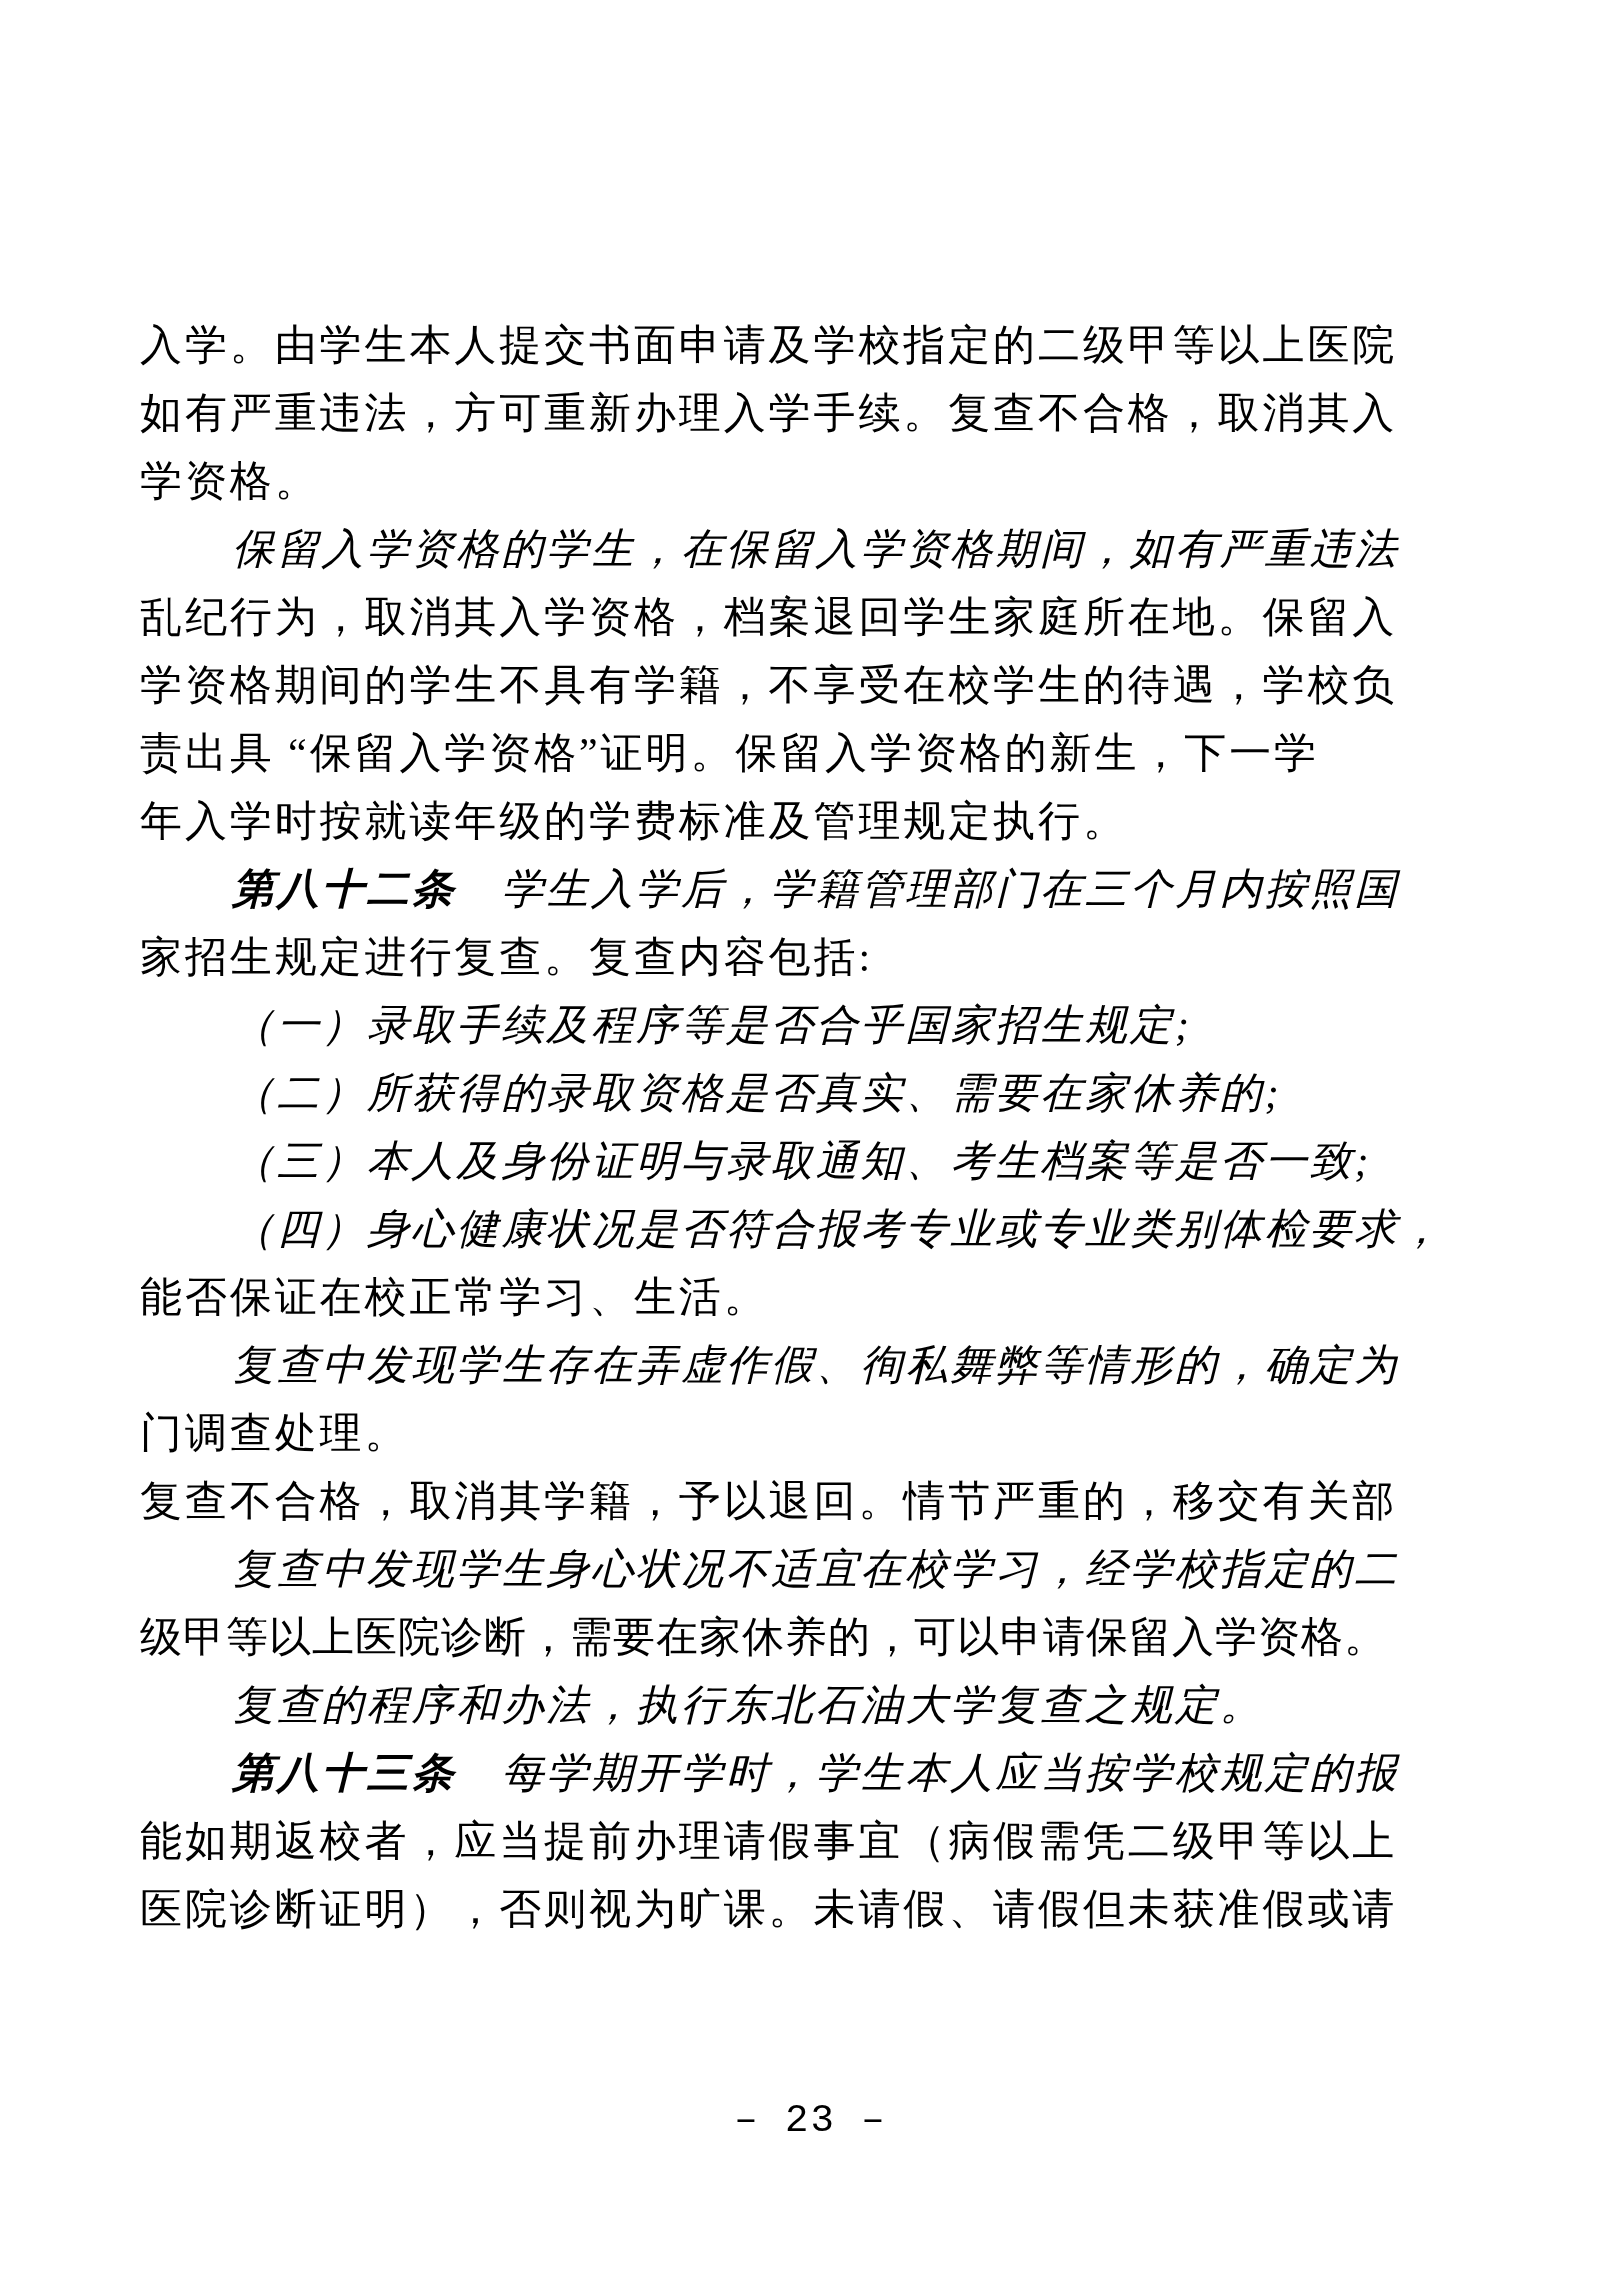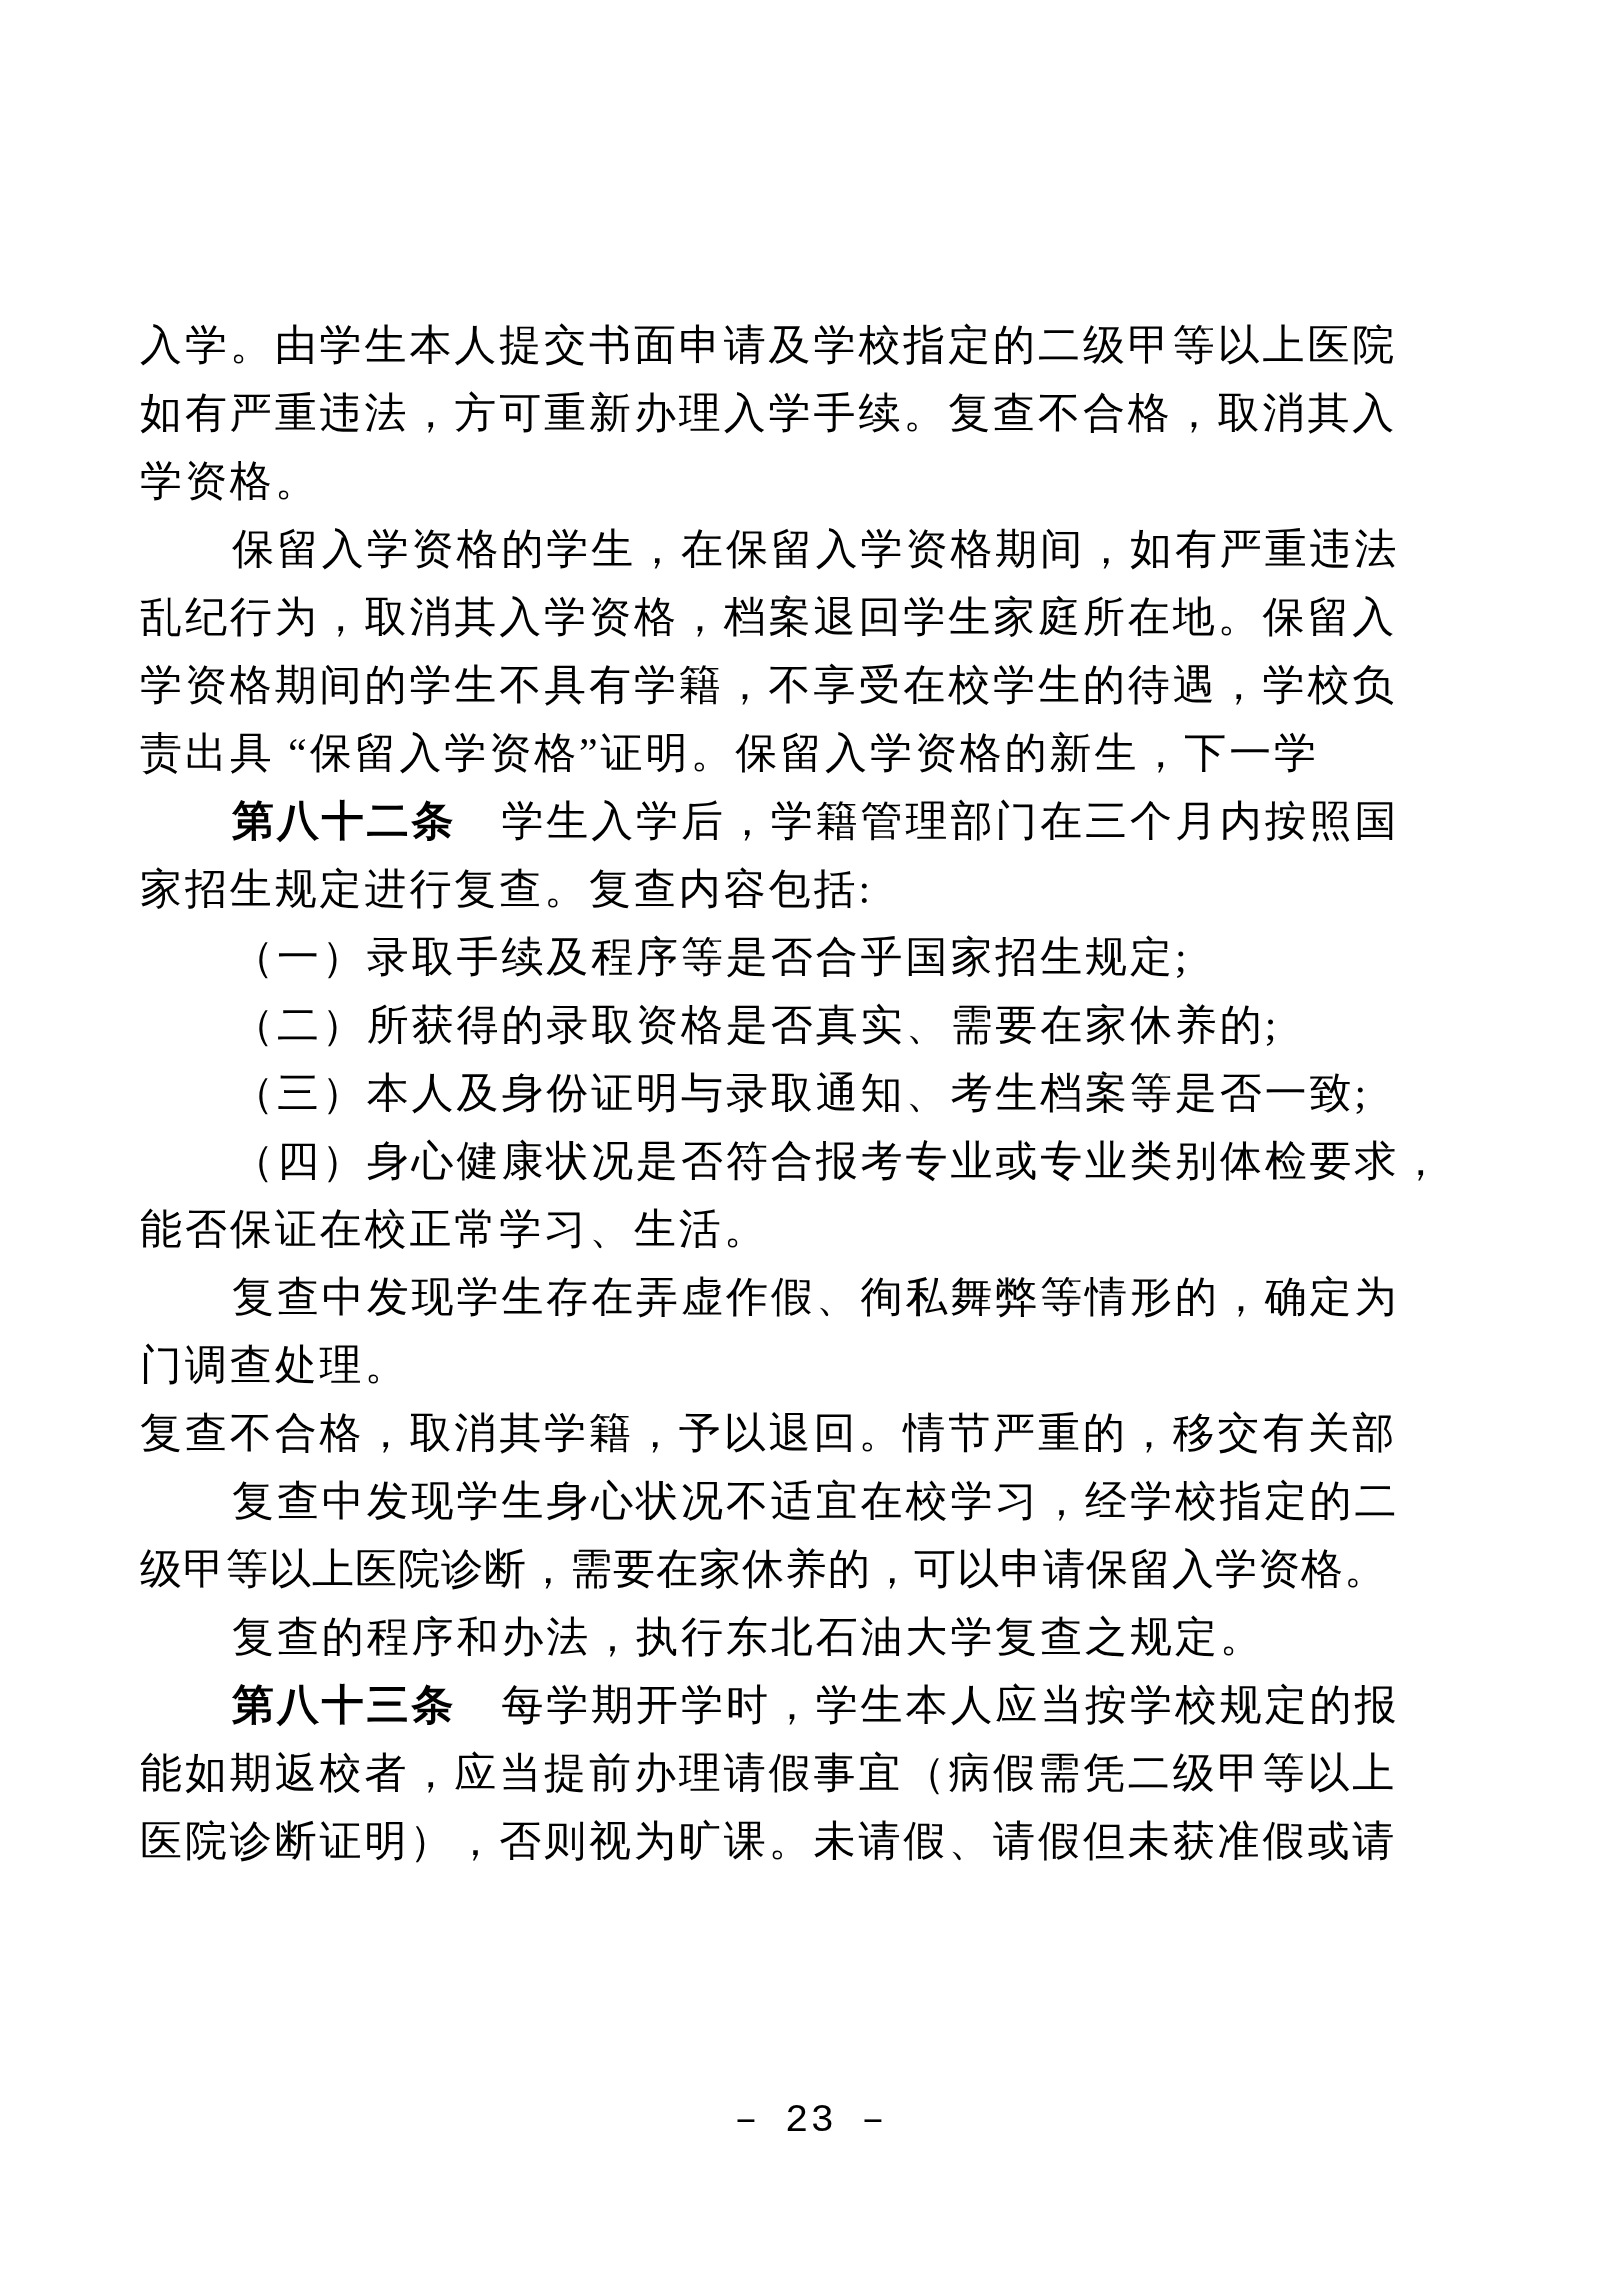--- a/index.html
+++ b/index.html
@@ -24,20 +24,21 @@
     font-size: 42px;
     line-height: 68px;
     letter-spacing: 2.9px;
   }
   .line {
     white-space: nowrap;
     height: 68px;
   }
   .line.indent {
     padding-left: 92px;
+    font-style: italic;
   }
   .line.tight {
     letter-spacing: 1px;
     font-family: Liberation Serif, serif;
   }
   .bold-head {
     font-weight: bold;
   }
   .footer {
     position: absolute;
@@ -56,20 +57,21 @@
 
 <div class="page">
   <div class="text-body">
       <div class="line">入学。由学生本人提交书面申请及学校指定的二级甲等以上医院</div>
       <div class="line">如有严重违法，方可重新办理入学手续。复查不合格，取消其入</div>
       <div class="line">学资格。</div>
       <div class="line indent">保留入学资格的学生，在保留入学资格期间，如有严重违法</div>
       <div class="line">乱纪行为，取消其入学资格，档案退回学生家庭所在地。保留入</div>
       <div class="line">学资格期间的学生不具有学籍，不享受在校学生的待遇，学校负</div>
       <div class="line">责出具 “保留入学资格”证明。保留入学资格的新生，下一学</div>
+      <div class="line">年入学时按就读年级的学费标准及管理规定执行。</div>
       <div class="line indent"><span class="bold-head">第八十二条</span>　学生入学后，学籍管理部门在三个月内按照国</div>
       <div class="line">家招生规定进行复查。复查内容包括:</div>
       <div class="line indent">（一）录取手续及程序等是否合乎国家招生规定;</div>
       <div class="line indent">（二）所获得的录取资格是否真实、需要在家休养的;</div>
       <div class="line indent">（三）本人及身份证明与录取通知、考生档案等是否一致;</div>
       <div class="line indent">（四）身心健康状况是否符合报考专业或专业类别体检要求，</div>
       <div class="line">能否保证在校正常学习、生活。</div>
       <div class="line indent">复查中发现学生存在弄虚作假、徇私舞弊等情形的，确定为</div>
       <div class="line">门调查处理。</div>
       <div class="line">复查不合格，取消其学籍，予以退回。情节严重的，移交有关部</div>

